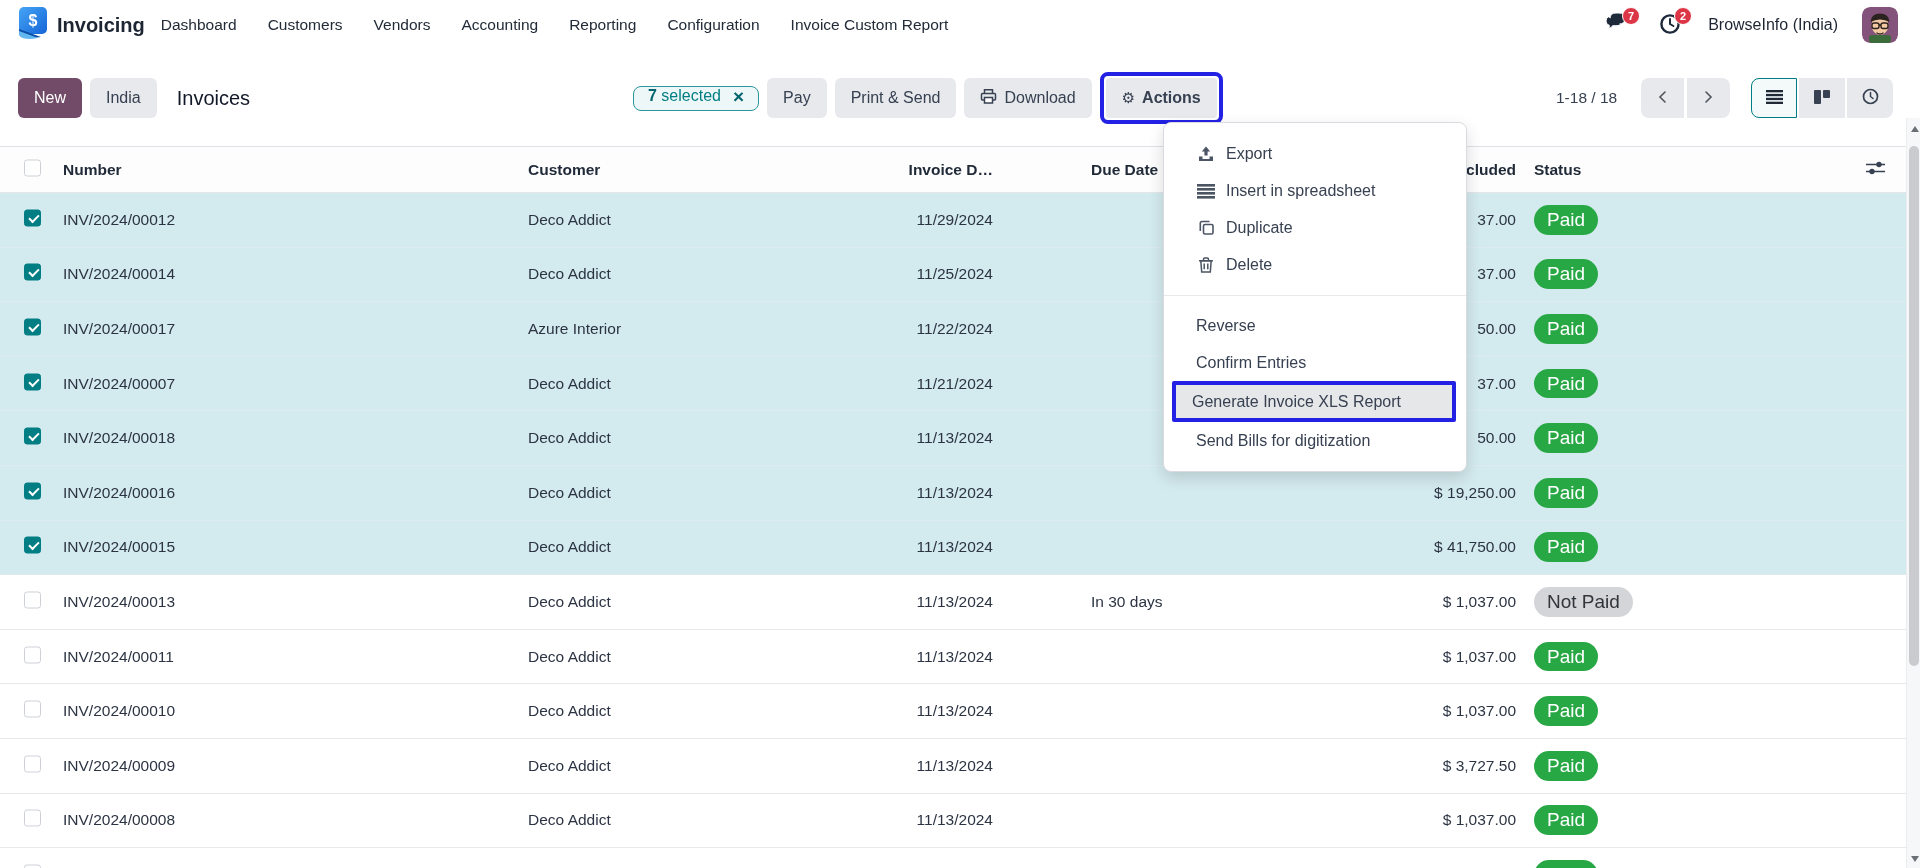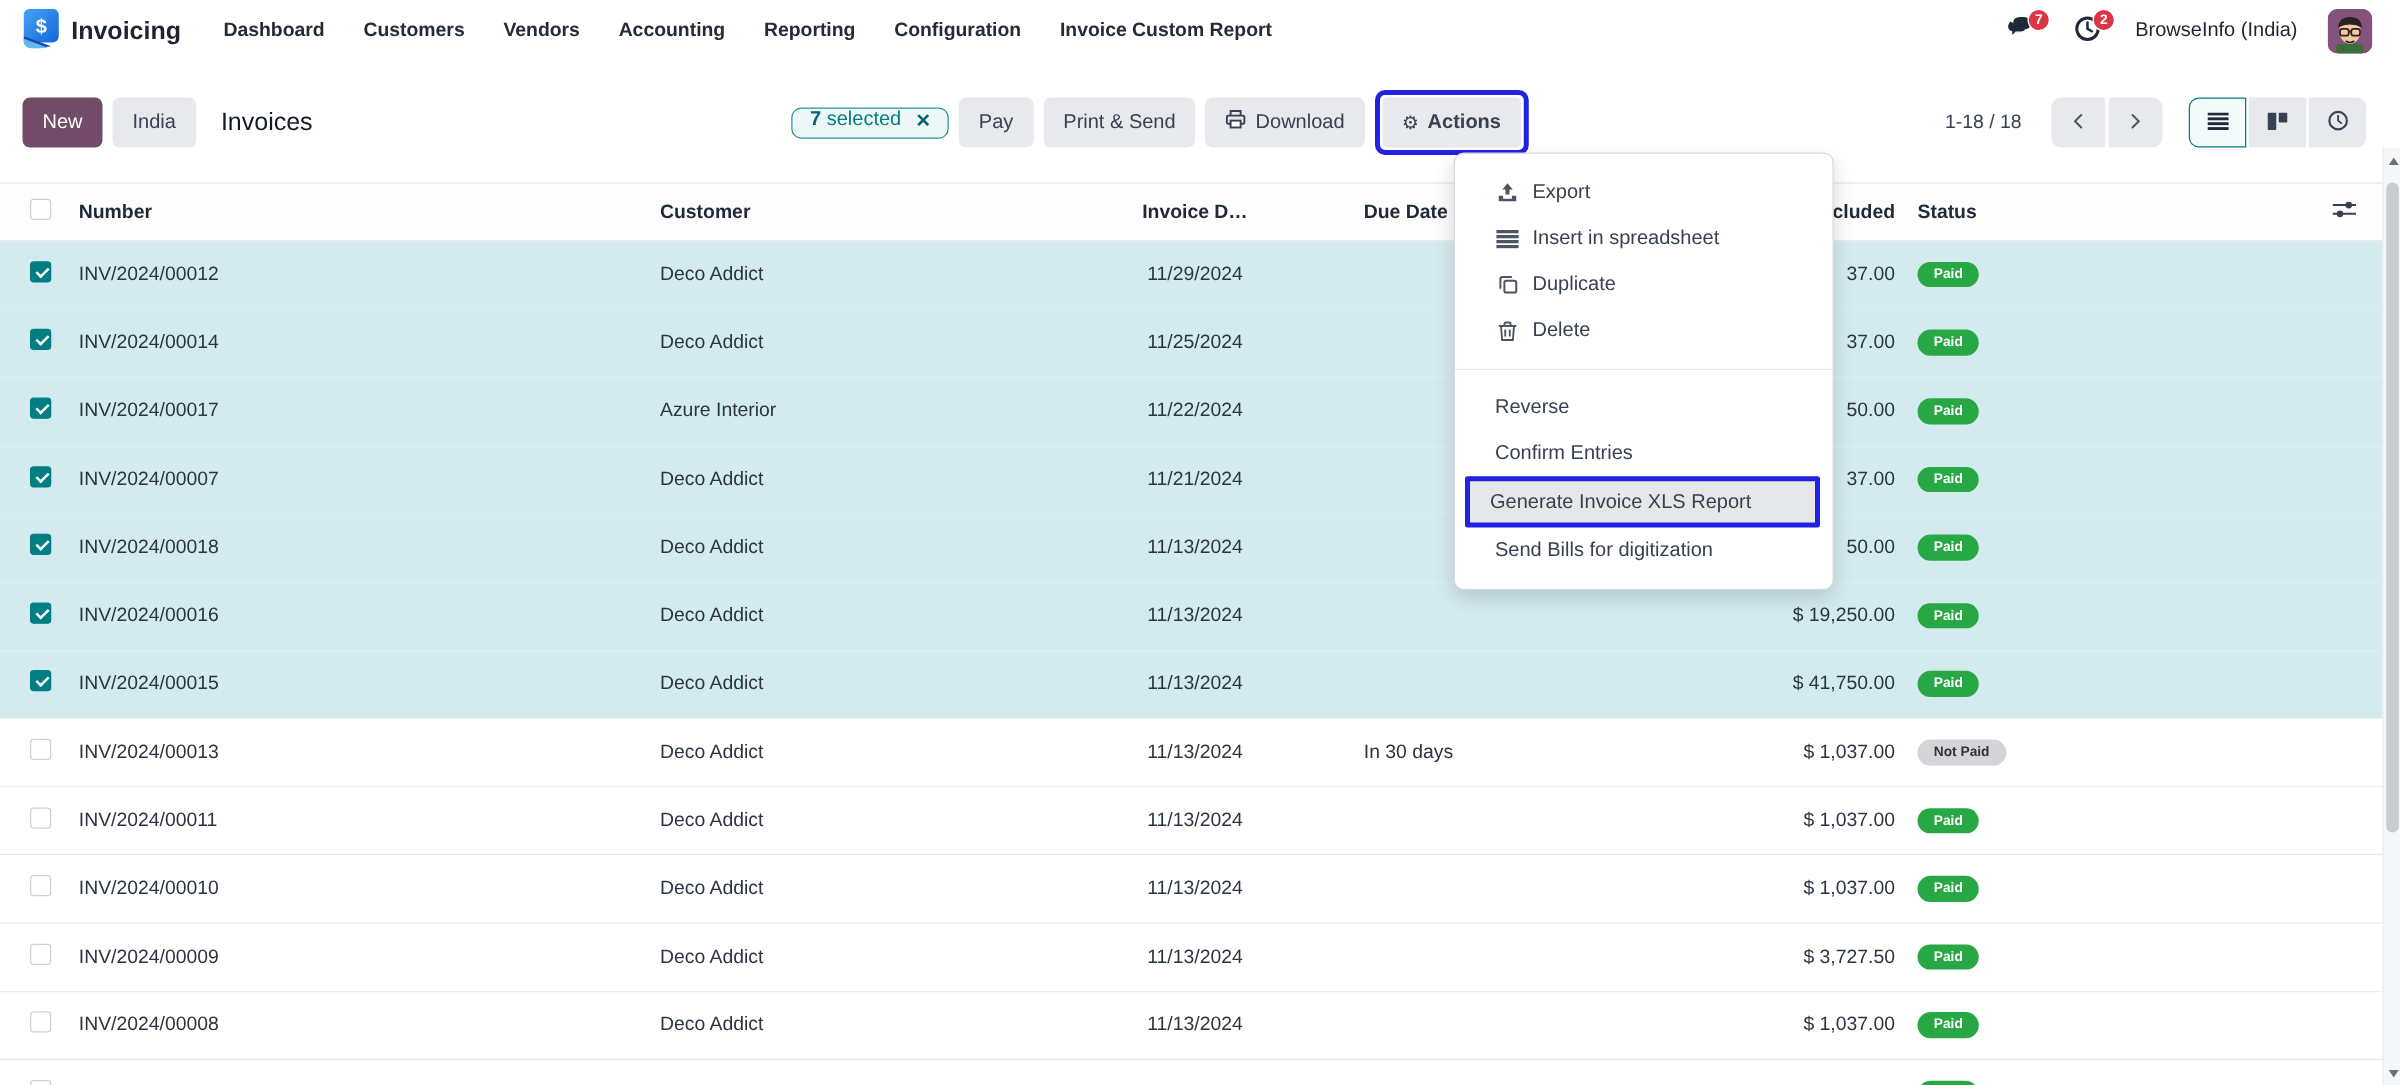--- a/index.html
+++ b/index.html
@@ -10,21 +10,21 @@
   *{box-sizing:border-box; margin:0; padding:0;}
   html,body{width:1920px;height:868px;overflow:hidden;background:#fff;
     font-family:"Liberation Sans",sans-serif;color:var(--txt);}
   .page{position:relative;width:1920px;height:868px;background:#fff;}
 
   
   .navbar{position:absolute;top:0;left:0;width:1920px;height:50px;background:#fff;
     display:flex;align-items:center;padding:0 22px 0 18px;}
   .brand{display:flex;align-items:center;gap:9px;}
   .brand-name{font-size:20px;font-weight:bold;color:#1d2533;}
-  .nav-menu{display:flex;align-items:center;gap:31px;margin-left:34px;font-weight:bold;}
+  .nav-menu{display:flex;align-items:center;gap:31px;margin-left:16px;}
   .nav-item{font-size:15.5px;color:#222b38;cursor:pointer;white-space:nowrap;}
   .nav-right{margin-left:auto;display:flex;align-items:center;gap:24px;}
   .nav-iconbtn{position:relative;width:28px;height:26px;display:flex;align-items:center;justify-content:center;cursor:pointer;}
   .nav-badge{position:absolute;top:-5px;right:-8px;background:#dc3545;color:#fff;
     font-size:11px;font-weight:bold;min-width:18px;height:18px;border-radius:10px;
     display:flex;align-items:center;justify-content:center;border:1.5px solid #fff;padding:0 3px;}
   .company{font-size:16px;color:#1d2533;cursor:pointer;white-space:nowrap;}
   .avatar{width:36px;height:36px;border-radius:8px;overflow:hidden;cursor:pointer;flex:0 0 auto;}
 
   
@@ -60,31 +60,31 @@
   .table-wrap{position:absolute;top:146px;left:0;width:1920px;height:722px;background:#fff;border-top:1px solid #dee2e6;}
   .thead{position:relative;height:46px;border-bottom:1px solid #e4e7ea;background:#fdfdfe;}
   .thead .cell{font-weight:bold;color:var(--txt-dark);}
   .tbody{position:relative;height:676px;overflow:hidden;}
   .trow{position:relative;height:54.6px;border-bottom:1px solid #e6e9ec;background:#fff;}
   .trow.sel{background:var(--rowsel);border-bottom-color:#dcebee;}
   .cell{position:absolute;top:50%;transform:translateY(-50%);font-size:15.5px;color:#2c3443;white-space:nowrap;}
   .cell-check{left:24px;}
   .cell-number{left:63px;}
   .cell-customer{left:528px;}
-  .cell-invdate{left:880px;width:152px;text-align:center;}
+  .cell-invdate{left:841px;width:152px;text-align:right;}
   .cell-duedate{left:1091px;}
   .cell-amount{left:1250px;width:266px;text-align:right;}
   .cell-status{left:1534px;}
   .cell-sliders{left:1866px;cursor:pointer;}
   .checkbox{display:inline-block;width:17px;height:17px;border:1px solid #cdd1d6;border-radius:3px;
     background:#fff;position:relative;cursor:pointer;}
   .checkbox.checked{background:var(--teal);border-color:var(--teal);}
   .checkbox.checked::after{content:"";position:absolute;left:3.5px;top:4px;width:8px;height:4px;
     border-left:2px solid #fff;border-bottom:2px solid #fff;transform:rotate(-45deg);}
-  .badge{display:inline-block;border-radius:20px;padding:4px 13px;font-size:11px;font-weight:bold;line-height:1.15;}
+  .badge{display:inline-block;border-radius:20px;padding:4px 13px;font-size:19px;font-weight:normal;line-height:1.15;}
   .badge-paid{background:var(--green);color:#fff;}
   .badge-notpaid{background:#d4d5d8;color:#30353c;}
 
   
   .dropdown{position:absolute;left:1163px;top:122px;width:304px;background:#fff;
     border:1px solid #d9dbe0;border-radius:8px;box-shadow:0 6px 16px rgba(0,0,0,.14);
     padding:12px 0;z-index:50;}
   .mi{height:37px;display:flex;align-items:center;padding-left:32px;font-size:16px;color:#374151;cursor:pointer;}
   .mi .mi-icon{width:20px;display:flex;align-items:center;justify-content:center;margin-right:10px;}
   .mi-divider{border:none;border-top:1px solid #e6e8eb;margin:12px 0 11px 0;}

